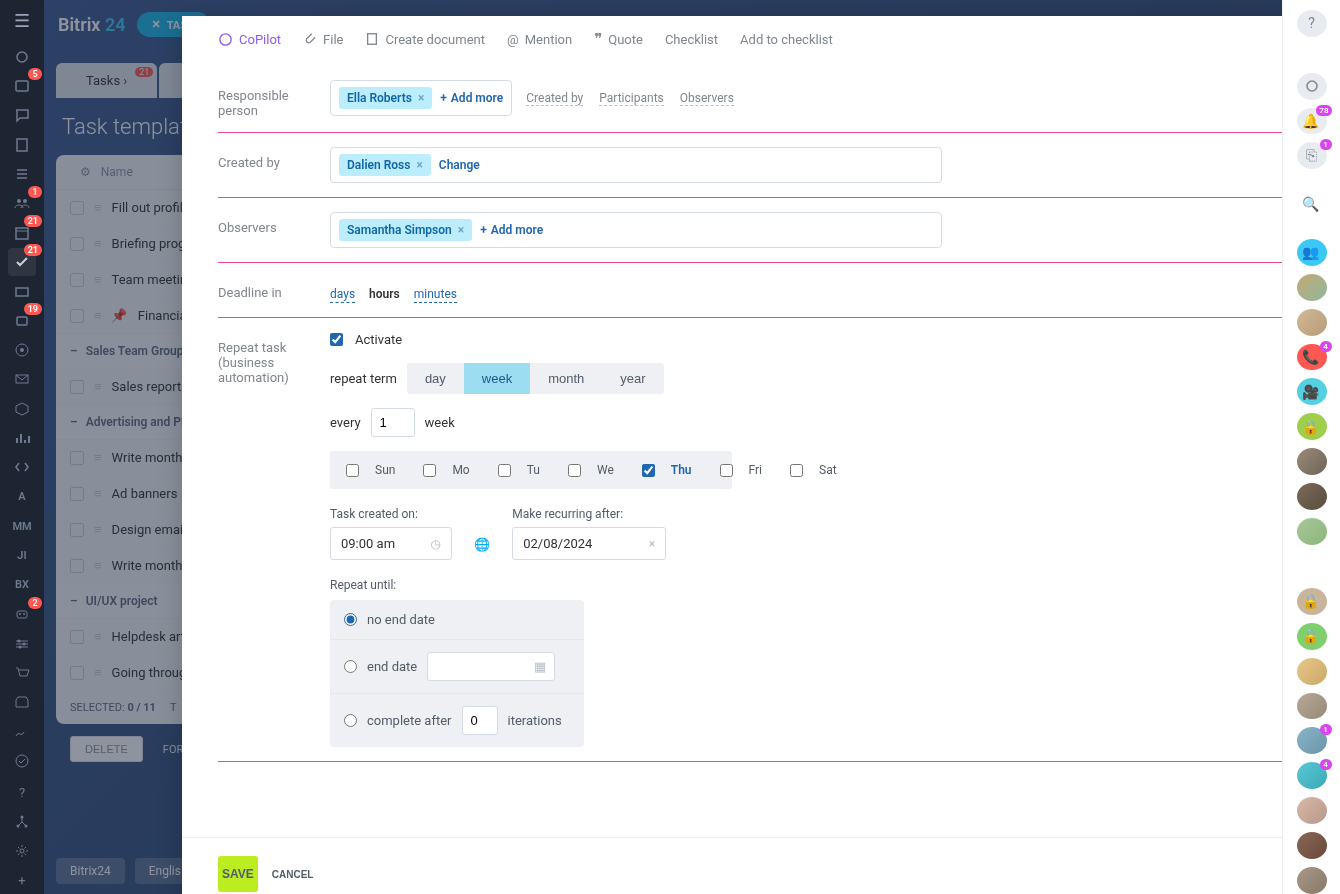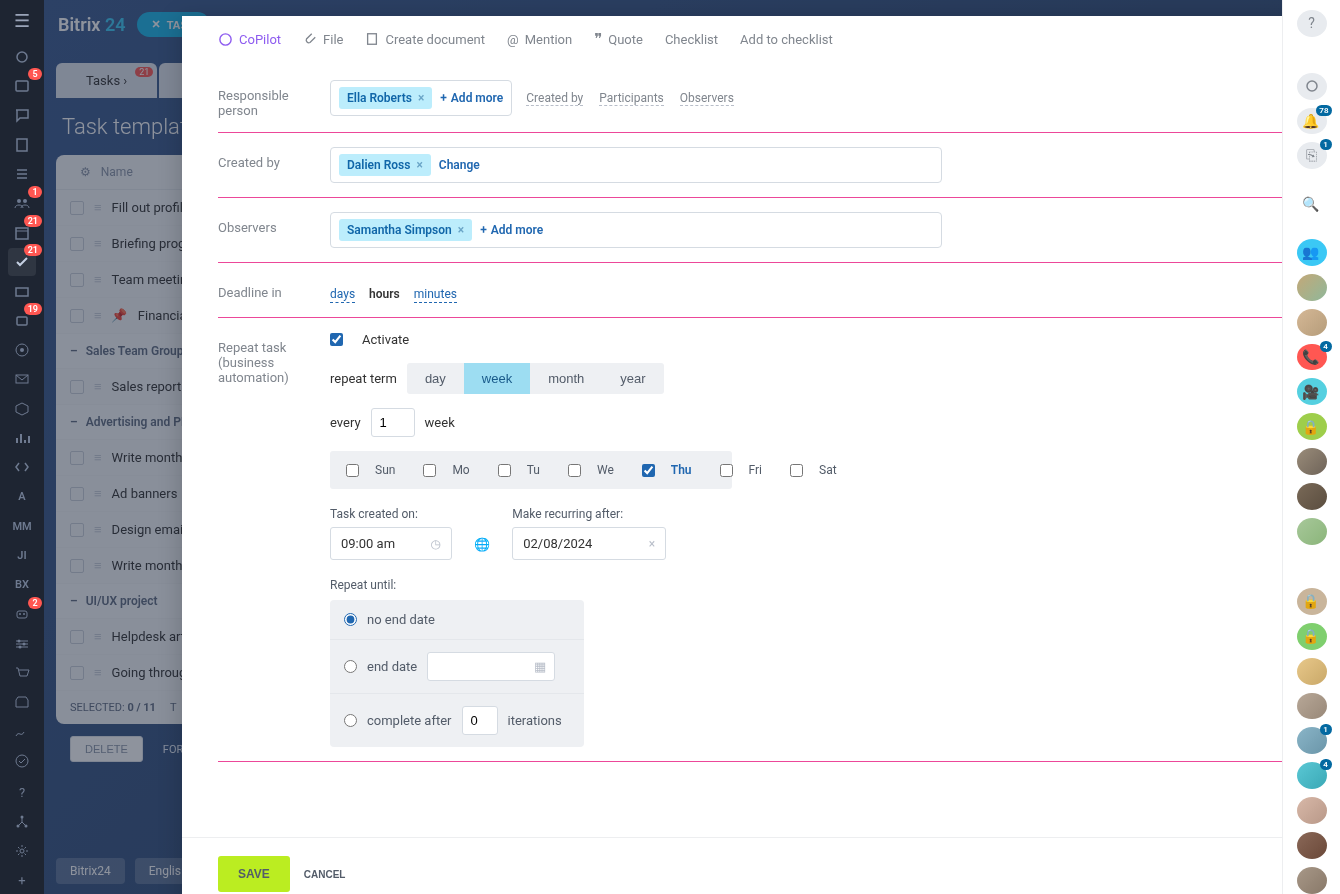--- a/index.html
+++ b/index.html
@@ -64,21 +64,21 @@
 .role-links a { color: #80868e; border-bottom: 1px dashed #b8bec9; cursor: pointer; text-decoration: none; }
 
 .deadline-input { width: 100px; border: 1px solid #d5dbe2; border-radius: 4px; padding: 8px 10px; font-size: 13px; }
 .helper-text { color: #80868e; font-size: 13px; margin-left: 10px; }
 .unit-tabs { display: flex; gap: 14px; margin-top: 10px; font-size: 12px; }
 .unit-tabs span { color: #2067b0; border-bottom: 1px dashed #2067b0; cursor: pointer; padding-bottom: 1px; }
 .unit-tabs span.active { color: #333; font-weight: 600; border-bottom: none; }
 .extra-links { display: flex; gap: 18px; margin-top: 14px; font-size: 12px; }
 .extra-links span { color: #80868e; border-bottom: 1px dashed #b8bec9; cursor: pointer; }
 
-.activate { display: flex; align-items: center; gap: 19px; font-size: 13px; color: #333; margin-bottom: 16px; }
+.activate { display: flex; align-items: center; gap: 12px; font-size: 13px; color: #333; margin-bottom: 16px; }
 .activate input { accent-color: #2067b0; }
 
 .repeat-line { display: flex; align-items: center; gap: 10px; margin-bottom: 14px; font-size: 13px; color: #333; }
 .seg { display: flex; background: #eef0f3; border-radius: 3px; overflow: hidden; }
 .seg button { border: none; background: transparent; padding: 8px 18px; font-size: 13px; color: #535c69; cursor: pointer; }
 .seg button.active { background: #9dddf2; color: #195a8a; }
 .mini-input { width: 44px; border: 1px solid #d5dbe2; border-radius: 3px; padding: 6px 8px; text-align: left; font-size: 13px; }
 
 .days-box { background: #eef0f3; border-radius: 3px; padding: 12px 16px; display: flex; gap: 28px; width: 402px; margin-bottom: 18px; }
 .days-box label { display: flex; align-items: center; gap: 16px; font-size: 12px; color: #535c69; cursor: pointer; }
@@ -93,27 +93,27 @@
 .tz-icon { color: #b8bec9; align-self: flex-end; margin-bottom: 8px; cursor: pointer; }
 
 .repeat-until-label { font-size: 12px; color: #535c69; margin-bottom: 8px; }
 .until-box { background: #eef0f3; border-radius: 4px; width: 254px; }
 .until-row { padding: 12px 14px; display: flex; align-items: center; gap: 10px; font-size: 13px; color: #535c69; }
 .until-row:not(:last-child) { border-bottom: 1px solid #e4e7eb; }
 .until-row input[type=radio] { accent-color: #2067b0; }
 .until-row .date-field { border: 1px solid #d5dbe2; border-radius: 3px; padding: 6px 8px; width: 128px; background: #fff; display: flex; justify-content: flex-end; color: #b8bec9; }
 .until-row .num-field { border: 1px solid #d5dbe2; border-radius: 3px; padding: 6px 8px; width: 36px; background: #fff; font-size: 13px; }
 
-.save-btn { background: #bbed21; color: #535c69; border: none; padding: 11px 20px; font-size: 12px; font-weight: 700; border-radius: 3px; cursor: pointer; }
+.save-btn { background: #bbed21; color: #535c69; border: none; padding: 11px 4px; font-size: 12px; font-weight: 700; border-radius: 3px; cursor: pointer; }
 .cancel-btn { background: transparent; border: none; color: #535c69; font-size: 10px; font-weight: 600; cursor: pointer; }
 
 
 .right-rail { position: absolute; right: 0; top: 0; width: 58px; height: 894px; background: #fff; border-left: 1px solid #edeef0; display: flex; flex-direction: column; align-items: center; padding-top: 10px; gap: 8px; z-index: 5; }
 .right-rail .ritem { width: 30px; height: 30px; border-radius: 50%; background: #e8ebef; display: flex; align-items: center; justify-content: center; color: #80868e; font-size: 14px; position: relative; cursor: pointer; }
-.right-rail .ritem .badge { position: absolute; top: -3px; right: -5px; background: #0369a1; color: #fff; font-size: 8px; border-radius: 7px; padding: 1px 3px; min-width: 12px; text-align: center; font-weight: 600; }
+.right-rail .ritem .badge { position: absolute; top: -3px; right: -5px; background: #d946ef; color: #fff; font-size: 8px; border-radius: 7px; padding: 1px 3px; min-width: 12px; text-align: center; font-weight: 600; }
 .right-rail .avatar { background: linear-gradient(135deg,#c4a878,#8fb89a); }
 .right-rail .green { background: #9ece4b; color: #fff; }
 .right-rail .dgreen { background: #55d0e0; color: #fff; }
 .right-rail .red { background: #ff5752; color: #fff; }
 .right-rail .lgreen { background: #7fcf6e; color: #fff; }
 .right-rail .tan { background: #c9b59b; }
 .right-rail .search { background: transparent; }
 svg { display: block; }
 </style>
 </head>

